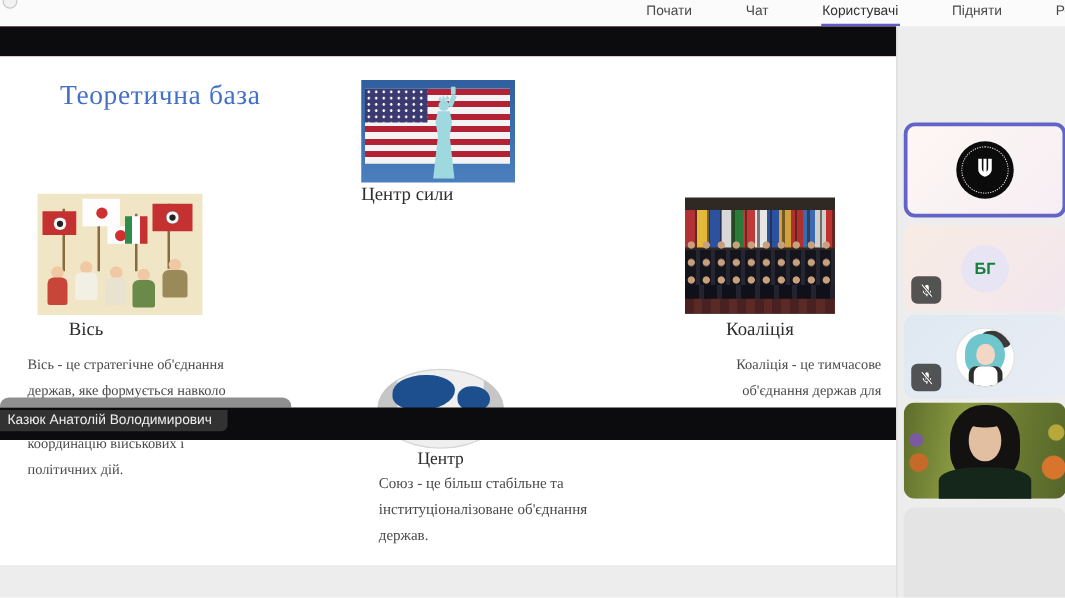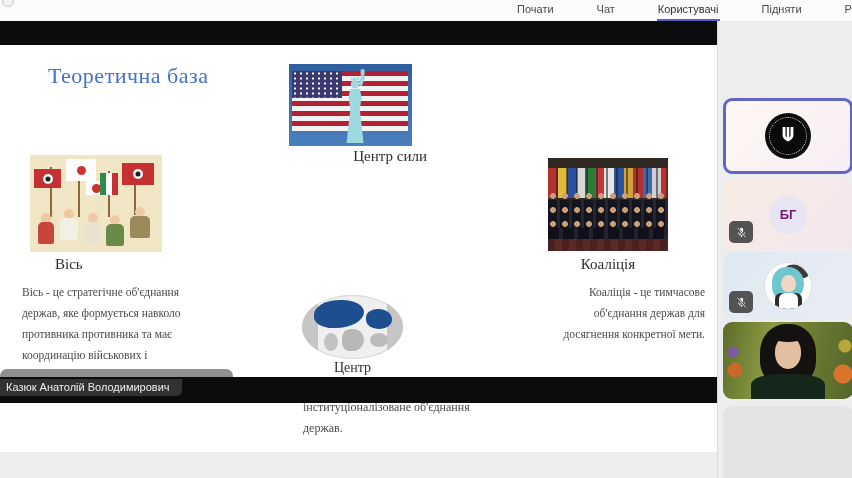--- a/index.html
+++ b/index.html
@@ -17,21 +17,21 @@
     white-space:nowrap; overflow:hidden; z-index:5;
   }
   .menu-item { padding:3px 1px 4px; cursor:pointer; border-bottom:2px solid transparent;margin-left:24px; }
   .menu-item.active { border-bottom:2px solid #5b5fc7; color:#333; }
   .app-logo {
     position:absolute; left:2px; top:-5px; width:12px; height:12px;
     border:1px solid #c9c9c9; border-radius:50%; background:#f2f2f2;
   }
 
   
-  .content { position:absolute; top:21px; left:0; width:717px; height:382px; background:#be185d; }
+  .content { position:absolute; top:21px; left:0; width:717px; height:331px; background:#be185d; }
   .topbar   { position:absolute; top:0; left:0; width:717px; height:24px; background:#0c0c0e; }
   .bottombar{ position:absolute; bottom:0; left:0; width:717px; height:26px; background:#0c0c0e; }
   .name-cap {
     position:absolute; bottom:26px; left:0; width:233px; height:8px;
     background:#8f8f8f; border-radius:7px 7px 0 0;
   }
   .name-label {
     display:inline-block; color:#eee; font-size:11px; line-height:17px;
     background:#323232; padding:0 12px 0 6px; border-radius:0 0 5px 0; height:17px;
   }
@@ -107,21 +107,21 @@
   .emblem {
     position:absolute; left:50%; top:50%; width:46px; height:46px; margin:-23px 0 0 -23px;
     border-radius:50%; background:#0b0b0b; display:flex; align-items:center; justify-content:center;
   }
   .emblem::before {
     content:""; position:absolute; inset:4px; border-radius:50%;
     border:1px dotted rgba(255,255,255,.85);
   }
   .initials-avatar {
     position:absolute; left:50%; top:50%; width:38px; height:38px; margin:-19px 0 0 -19px;
-    border-radius:50%; background:#e7e5f3; color:#701a75; font-size:13px; font-weight:bold;
+    border-radius:50%; background:#e7e5f3; color:#15803d; font-size:13px; font-weight:bold;
     display:flex; align-items:center; justify-content:center;
   }
   .anime-avatar {
     position:absolute; left:50%; top:50%; width:46px; height:46px; margin:-23px 0 0 -23px;
     border-radius:50%; background:#fdfdfd; overflow:hidden; box-shadow:0 0 0 1px #e2e2e2;
   }
   .anime-avatar .beret { position:absolute; left:20px; top:2px; width:24px; height:13px; border-radius:50%; background:#3a3a3a; transform:rotate(14deg); }
   .anime-avatar .hair  { position:absolute; left:7px; top:4px; width:32px; height:34px; border-radius:48% 52% 55% 45%; background:#6fc6cc; }
   .anime-avatar .face  { position:absolute; left:16px; top:12px; width:15px; height:17px; border-radius:50% 50% 45% 45%; background:#f3d7c4; }
   .anime-avatar .torso { position:absolute; left:14px; top:30px; width:19px; height:16px; border-radius:6px 6px 0 0; background:#fff; box-shadow:-4px 0 0 #2d2d2d, 4px 0 0 #2d2d2d; }
@@ -171,21 +171,21 @@
       <svg width="34" height="76" viewBox="0 0 36 80">
         <g fill="#9fd9e0">
           <rect x="23" y="0" width="4" height="7" rx="1"></rect>
           <path d="M24 7 L20 16 l4 2 4 -10 z"></path>
           <circle cx="17" cy="16" r="4.5"></circle>
           <path d="M12 12 l2-4 1 3 2-4 1 4 2-4 2 4 z"></path>
           <path d="M12 21 h10 l2 9 -2 12 4 36 H8 l4 -36 -2 -12 z"></path>
         </g>
       </svg>
     </div>
-    <div class="sec-head" style="left:304px; top:103px; width:123px; text-align:right;">Центр сили</div>
+    <div class="sec-head" style="left:289px; top:103px; width:123px; text-align:left;">Центр сили</div>
 
     <div class="img-box axis">
       <div class="pole" style="left:20px; top:12px; height:50px;"></div>
       <div class="pole" style="left:48px; top:6px; height:56px;"></div>
       <div class="pole" style="left:78px; top:16px; height:46px;"></div>
       <div class="pole" style="left:104px; top:8px; height:52px;"></div>
       <div class="flagge de" style="left:4px; top:14px; width:27px; height:19px;"></div>
       <div class="flagge jp" style="left:36px; top:4px; width:30px; height:22px;"></div>
       <div class="flagge jp" style="left:56px; top:26px; width:20px; height:14px;"></div>
       <div class="flagge it" style="left:70px; top:18px; width:18px; height:22px;"></div>

